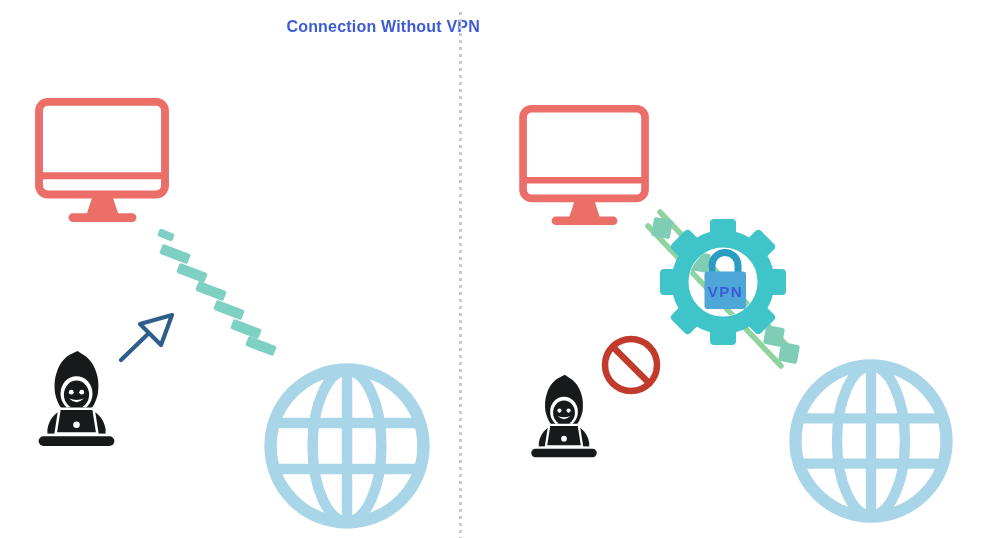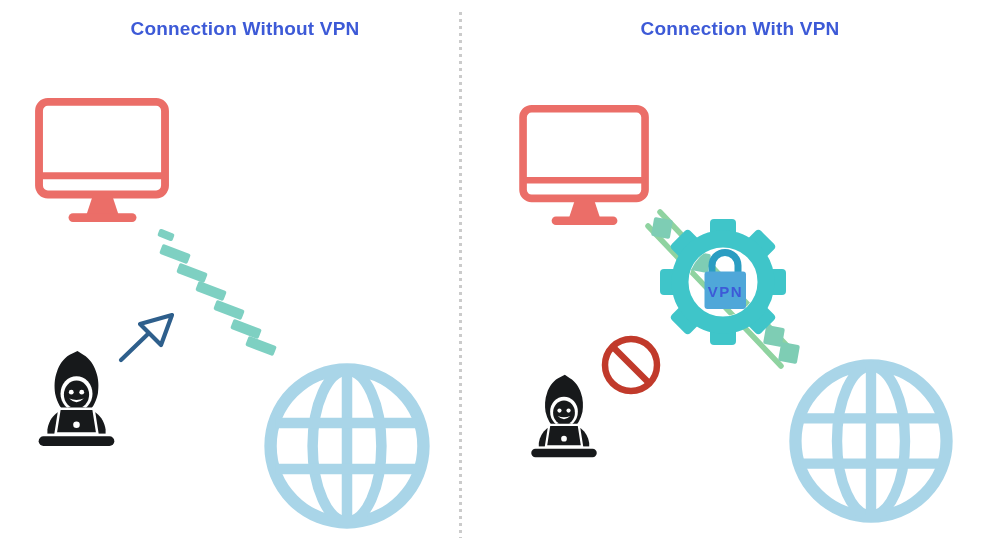--- a/index.html
+++ b/index.html
@@ -6,22 +6,22 @@
     --title-blue:#3D5AD7; --monitor-red:#EB6E68; --globe-blue:#A9D5E8;
     --hacker-black:#17191B; --arrow-navy:#2E5F8C; --dash-teal:#7ED0C2;
     --gear-teal:#3FC5C9; --lock-blue:#4FA7D9; --shackle-blue:#2B9DC2;
     --vpn-text:#3D5AD7; --track-green:#8FD3A0; --track-square:#7ECDB4;
     --ban-red:#C13A2B; --divider-gray:#CBCBCB; --background:#FFFFFF;
   }
   html,body{margin:0;padding:0;background:#fff;}
   .canvas{position:relative;width:1000px;height:538px;background:var(--background);
           overflow:hidden;font-family:"Liberation Sans",sans-serif;}
   .abs{position:absolute;}
-  .title{position:absolute;font-weight:bold;font-size:19px;letter-spacing:.2px;
-         color:var(--title-blue);text-align:center;white-space:nowrap;}
+  .title{position:absolute;font-weight:bold;font-size:16px;letter-spacing:.2px;
+         color:var(--title-blue);text-align:right;white-space:nowrap;}
   .divider{position:absolute;width:3px;
            background:repeating-linear-gradient(to bottom,var(--divider-gray) 0 3px,transparent 3px 7px);}
   
   .mon-st{stroke:var(--monitor-red);fill:none;}
   .mon-f{fill:var(--monitor-red);}
   .globe-st{stroke:var(--globe-blue);fill:none;}
   .hk{fill:var(--hacker-black);}
   .hk-w{fill:#ffffff;}
   .hk-lid{fill:var(--hacker-black);stroke:#ffffff;stroke-width:2.6;}
   .dash{fill:var(--dash-teal);}
@@ -36,21 +36,20 @@
   .vpn-text{fill:var(--vpn-text);font-family:"Liberation Sans",sans-serif;
             font-weight:bold;font-size:15px;letter-spacing:1.5px;}
   .ban-st{stroke:var(--ban-red);fill:none;stroke-width:6.5;stroke-linecap:round;}
 </style>
 </head>
 <body>
 
 <div class="canvas">
 
   <div class="title" style="left:10px;top:18px;width:470px;">Connection Without VPN</div>
-  <div class="title" style="left:480px;top:18px;width:520px;">Connection With VPN</div>
 
   <div class="divider" style="left:459px;top:12px;height:526px;"></div>
 
   <svg class="abs" style="left:34px;top:97px;" width="138" height="126" viewBox="0 0 140 128">
     <rect class="mon-st" x="5" y="5" width="128" height="94" rx="9" stroke-width="8"></rect>
     <line class="mon-st" x1="5" y1="80" x2="133" y2="80" stroke-width="7"></line>
     <path class="mon-f" d="M60,99 L79,99 L86,120 L53,120 Z"></path>
     <rect class="mon-f" x="35" y="118" width="69" height="9" rx="4.5"></rect>
   </svg>
 

